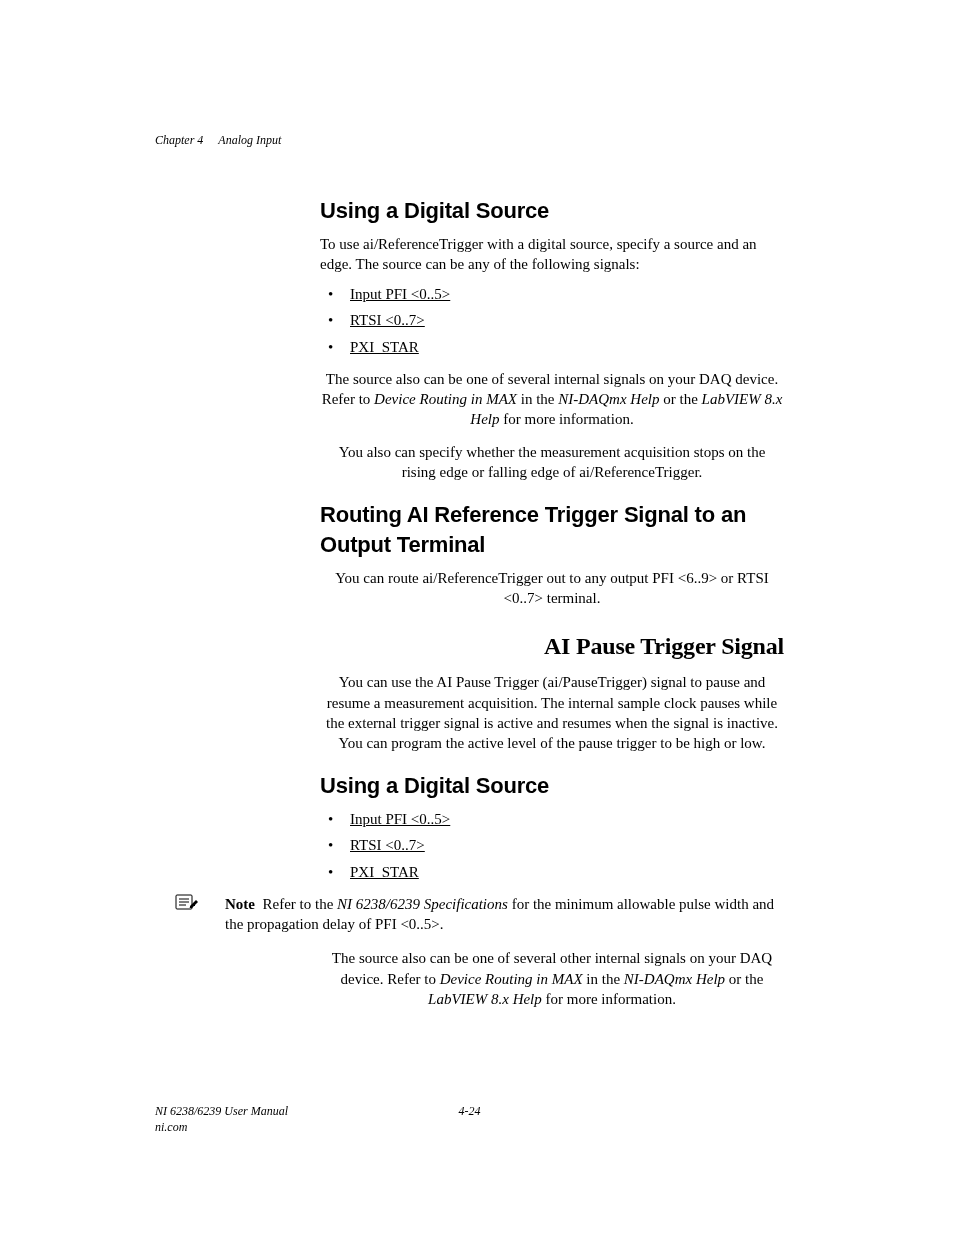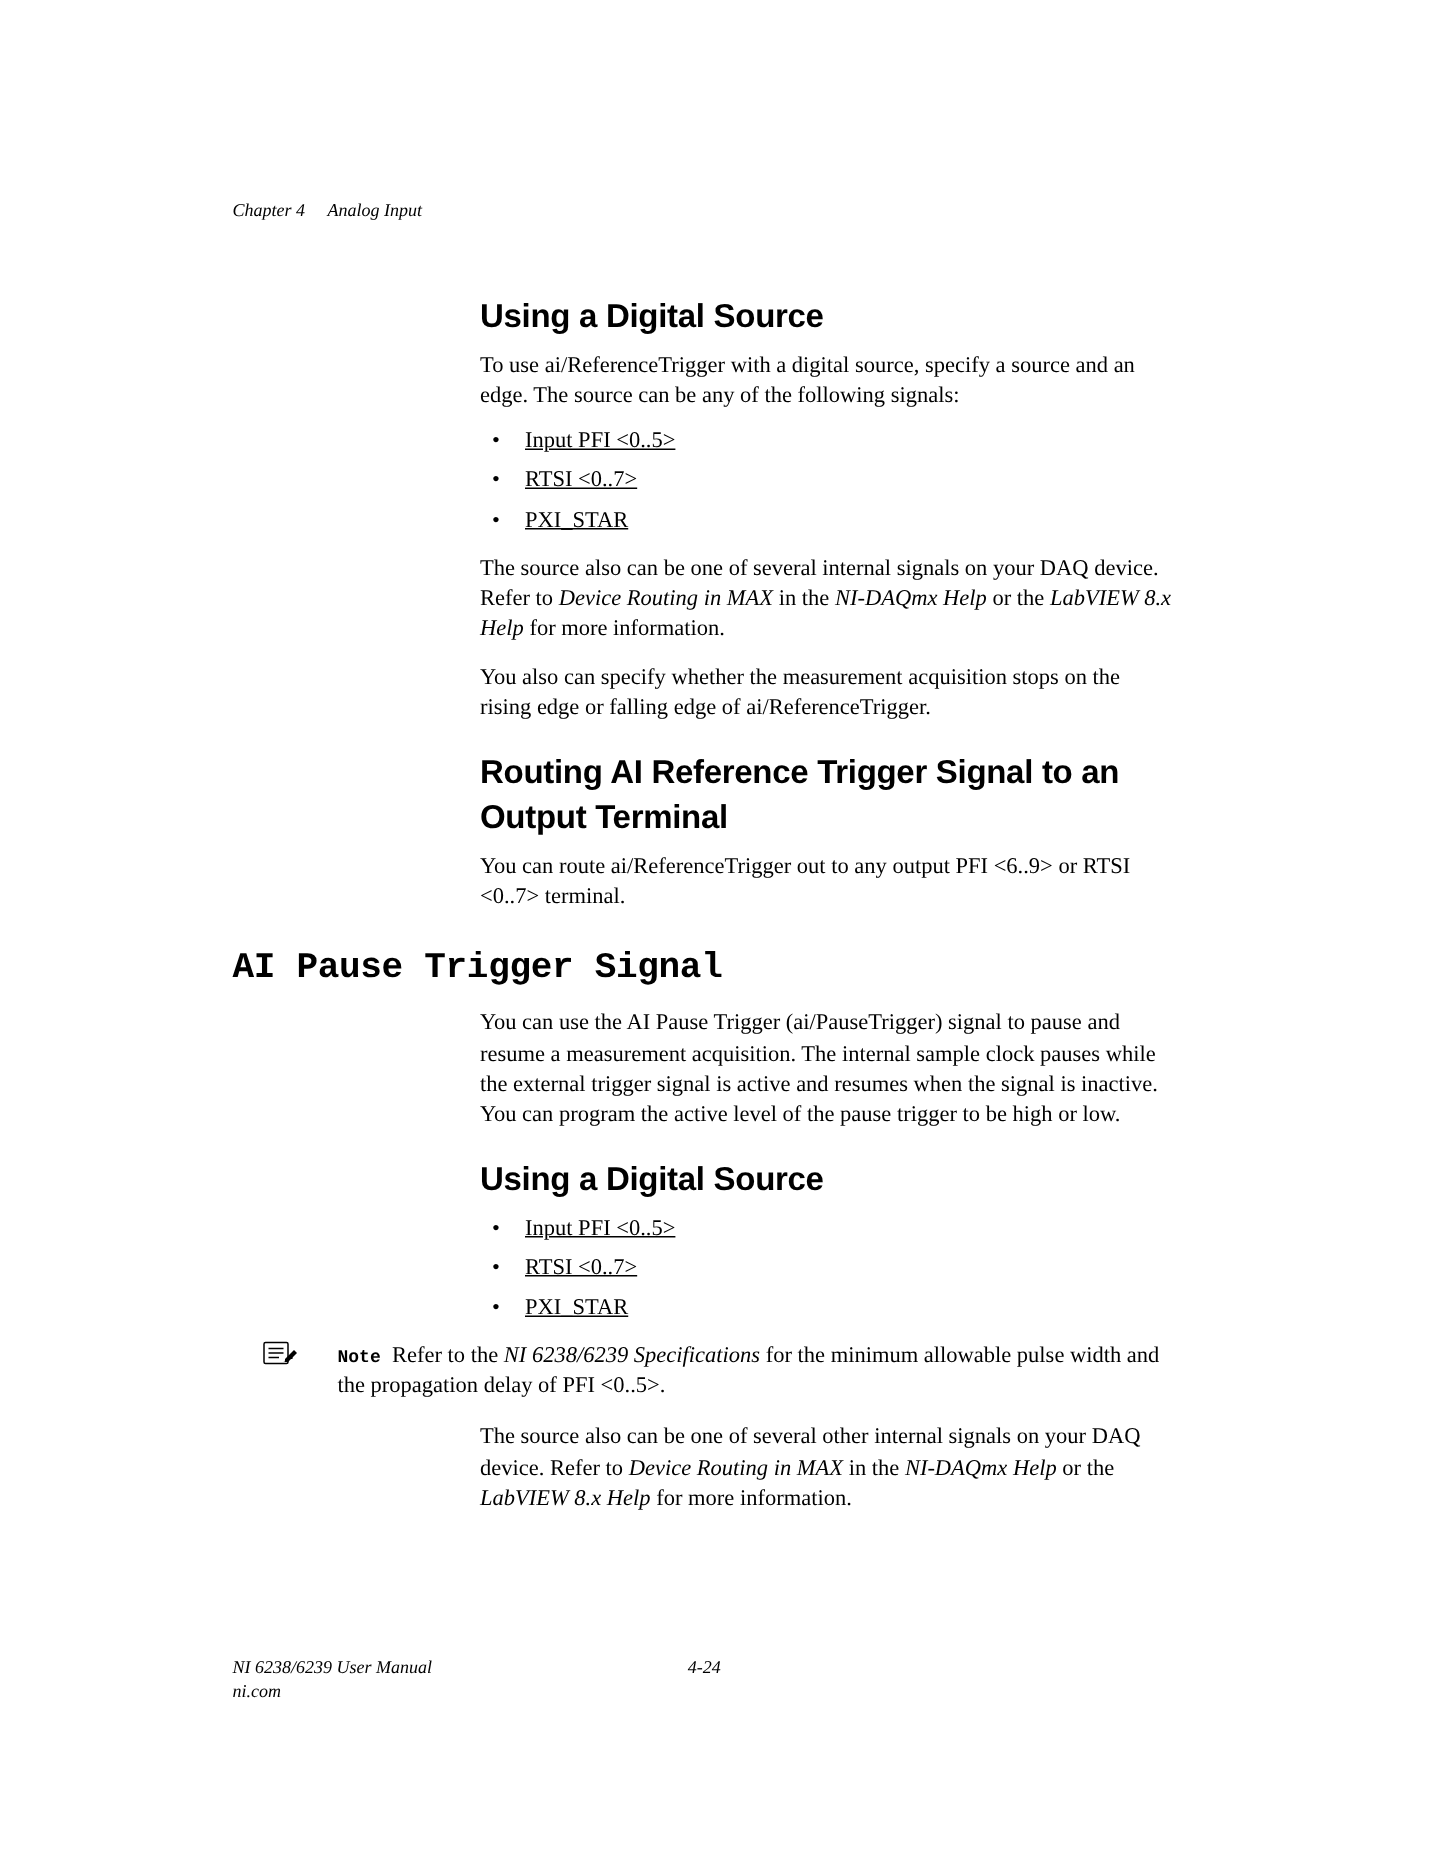--- a/index.html
+++ b/index.html
@@ -33,20 +33,21 @@
   .h2 {
     font-family: "Arial Narrow", Arial, Helvetica, sans-serif;
     font-stretch: condensed;
     font-weight: 700;
     font-size: 22px;
     letter-spacing: -0.2px;
     margin: 0 0 8px 0;
   }
   .p {
     margin: 0 0 12px 0;
+    text-align: center;
   }
   .p-tight {
     margin: 0 0 10px 0;
   }
   ul.bullets {
     list-style: none;
     padding: 0;
     margin: 0 0 12px 0;
   }
   ul.bullets li {
@@ -57,48 +58,49 @@
   }
   ul.bullets li::before {
     content: "•";
     position: absolute;
     left: 8px;
     top: 0;
     font-size: 15px;
   }
   .h1 {
     margin-left: -165px;
-    font-family: Liberation Mono, monospace;
+    font-family: Liberation Serif, serif;
     font-stretch: condensed;
     font-weight: 700;
     font-size: 24px;
     letter-spacing: -0.2px;
     margin-top: 22px;
     margin-bottom: 10px;
+    text-align: right;
   }
   .note-block {
     margin-left: -95px;
     margin-top: 10px;
     margin-bottom: 14px;
     position: relative;
     padding-left: 0;
   }
   .note-icon {
     position: absolute;
     left: -55px;
     top: -2px;
   }
   .note-text {
     font-family: "Times New Roman", Times, serif;
     font-size: 15px;
   }
   .note-label {
-    font-family: Liberation Mono, monospace;
+    font-family: Liberation Serif, serif;
     font-weight: 700;
-    font-size: 12px;
+    font-size: 15px;
   }
   .ital { font-style: italic; }
   .footer {
     position: absolute;
     bottom: 100px;
     left: 155px;
     right: 170px;
     display: flex;
     justify-content: space-between;
     align-items: baseline;

